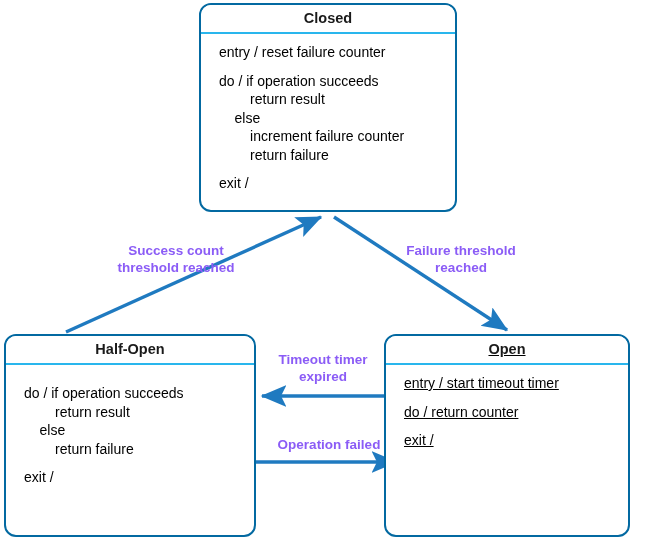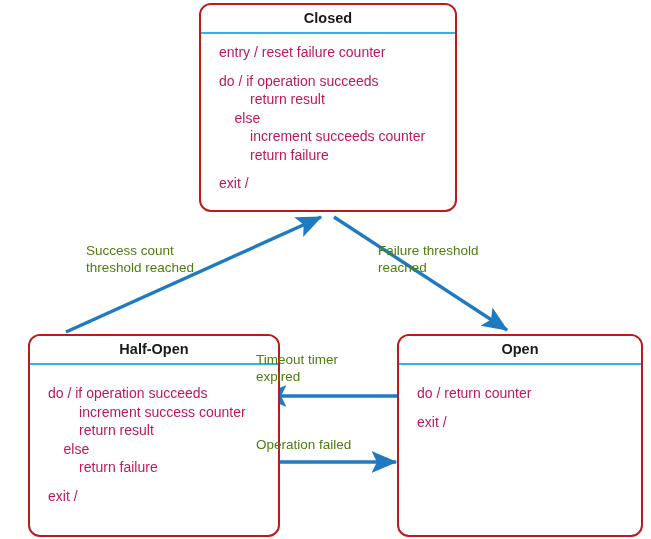--- a/index.html
+++ b/index.html
@@ -23,55 +23,55 @@
   svg.arrow-layer {
     position: absolute;
     left: 0; top: 0;
     width: 651px;
     height: 539px;
     pointer-events: none;
   }
   .state-box {
     position: absolute;
     box-sizing: border-box;
-    border: 2px solid #b91c1c;
+    border: 2px solid #0369a1;
     border-radius: 12px;
     background: #ffffff;
     overflow: hidden;
   }
   .state-title {
     height: 27px;
     line-height: 27px;
     text-align: center;
     font-weight: bold;
     font-size: 14.5px;
     color: #1a1a1a;
     border-bottom: 2px solid #29b6ed;
     background: #ffffff;
   }
   .state-body {
     padding: 9px 0 0 0;
     font-size: 14px;
-    color: #be185d;
+    color: #000000;
     line-height: 18.5px;
   }
   .line {
     white-space: pre;
     padding-left: 18px;
   }
   .line.blank {
     height: 10px;
   }
   .edge-label {
     position: absolute;
-    color: #4d7c0f;
-    font-weight: normal;
+    color: #8b5cf6;
+    font-weight: bold;
     font-size: 13.5px;
     line-height: 16.5px;
-    text-align: left;
+    text-align: center;
     white-space: pre-line;
   }
 </style>
 </head>
 <body>
 
 <div id="canvas">
 
   <svg class="arrow-layer" viewBox="0 0 651 539">
     <defs>
@@ -90,44 +90,44 @@
   </svg>
 
   <div class="state-box" style="left:199px; top:3px; width:258px; height:209px;">
     <div class="state-title">Closed</div>
     <div class="state-body">
       <div class="line">entry / reset failure counter</div>
       <div class="line blank"></div>
       <div class="line">do / if operation succeeds</div>
       <div class="line">        return result</div>
       <div class="line">    else</div>
-      <div class="line">        increment succeeds counter</div>
+      <div class="line">        increment failure counter</div>
       <div class="line">        return failure</div>
       <div class="line blank"></div>
       <div class="line">exit /</div>
     </div>
   </div>
 
-  <div class="state-box" style="left:4px; top:334px; width:252px; height:203px;margin-left:24px;">
+  <div class="state-box" style="left:4px; top:334px; width:252px; height:203px;">
     <div class="state-title">Half-Open</div>
     <div class="state-body">
       <div class="line blank"></div>
       <div class="line">do / if operation succeeds</div>
-      <div class="line">        increment success counter</div>
       <div class="line">        return result</div>
       <div class="line">    else</div>
       <div class="line">        return failure</div>
       <div class="line blank"></div>
       <div class="line">exit /</div>
     </div>
   </div>
 
-  <div class="state-box" style="left:397px; top:334px; width:246px; height:203px;">
+  <div class="state-box" style="left:384px; top:334px; width:246px; height:203px;text-decoration:underline;">
     <div class="state-title">Open</div>
     <div class="state-body">
+      <div class="line">entry / start timeout timer</div>
       <div class="line blank"></div>
       <div class="line">do / return counter</div>
       <div class="line blank"></div>
       <div class="line">exit /</div>
     </div>
   </div>
 
   <div class="edge-label" style="left:86px; top:243px; width:180px;">Success count
 threshold reached</div>
 

